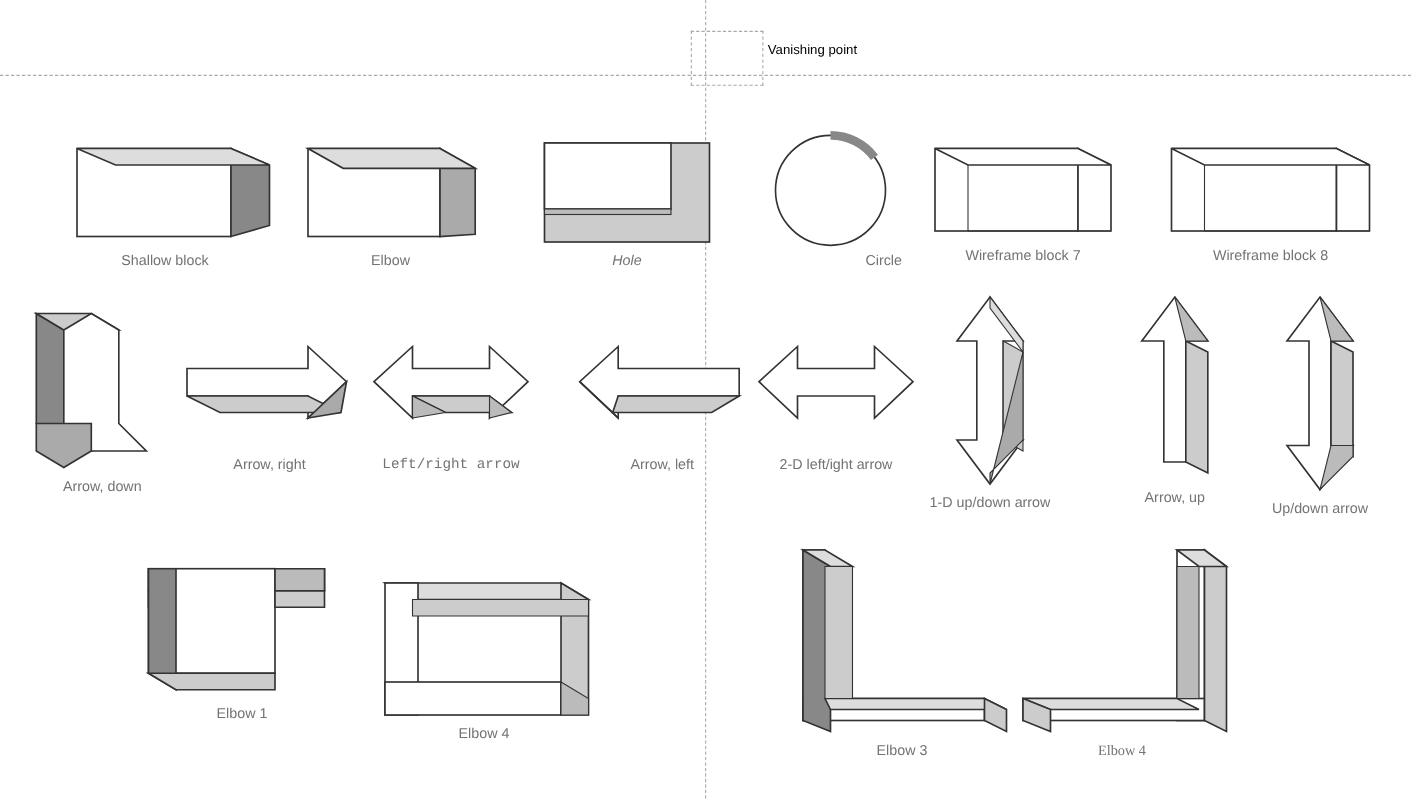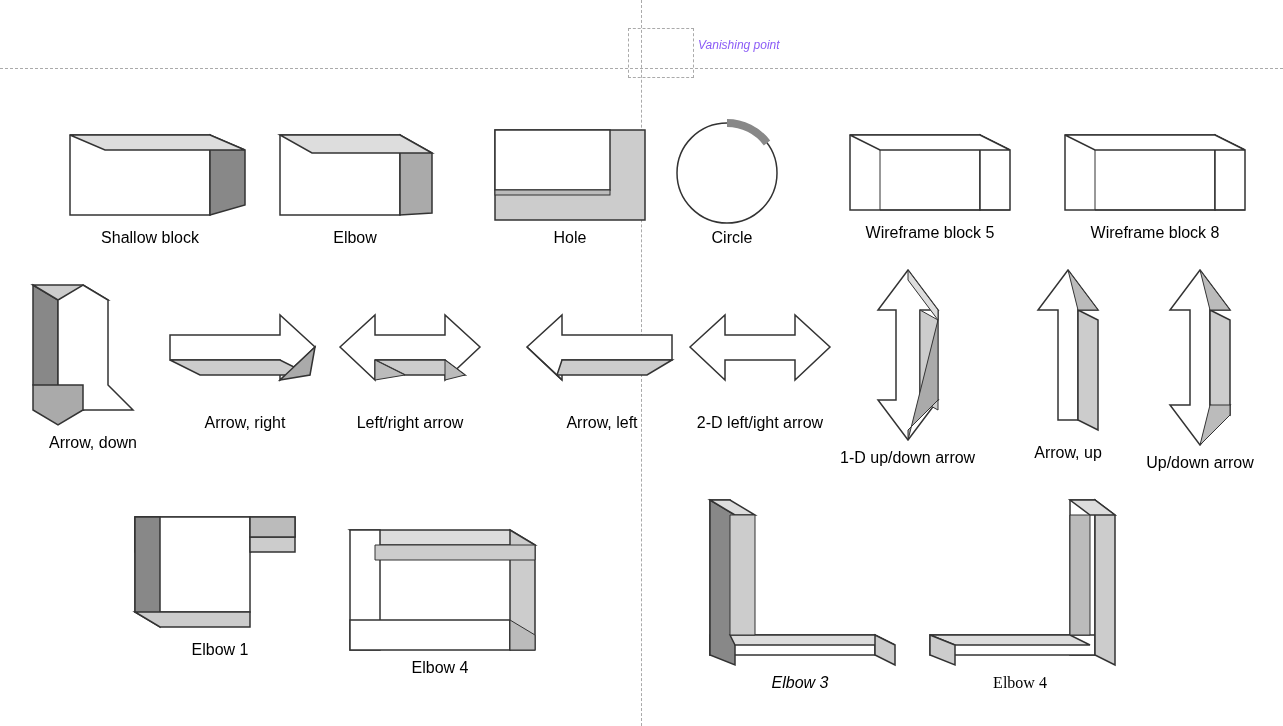--- a/index.html
+++ b/index.html
@@ -37,32 +37,31 @@
       left: 628px;
       width: 66px;
       height: 50px;
       border: 1px dashed #aaa;
     }
     .vanishing-point-label {
       position: absolute;
       top: 38px;
       left: 698px;
       font-size: 12px;
-      color: #8b5cf6;
-      font-style: italic;
+      color: #000000;
     }
 
     
     .shape-item {
       position: absolute;
       text-align: center;
     }
     .shape-label {
-      font-size: 16px;
-      color: #000000;
+      font-size: 13px;
+      color: #737373;
       margin-top: 4px;
       display: block;
     }
 
     svg {
       display: block;
       margin: 0 auto;
     }
   </style>
 </head>
@@ -91,54 +90,54 @@
 
     <rect x="10" y="10" width="120" height="80" fill="white" stroke="#333" stroke-width="1.5"></rect>
 
     <polygon points="130,10 162,28 162,88 130,90" fill="#aaa" stroke="#333" stroke-width="1.5"></polygon>
 
     <polygon points="10,10 130,10 162,28 42,28" fill="#ddd" stroke="#333" stroke-width="1.5"></polygon>
   </svg>
   <span class="shape-label">Elbow</span>
 </div>
 
-<div class="shape-item" style="left:490px; top:125px;">
+<div class="shape-item" style="left:490px; top:125px;font-style:italic;">
   <svg width="160" height="100" viewBox="0 0 160 100">
 
     <rect x="5" y="5" width="150" height="90" fill="#ccc" stroke="#333" stroke-width="1.5"></rect>
 
     <rect x="5" y="5" width="115" height="60" fill="white" stroke="#333" stroke-width="1.5"></rect>
 
     <rect x="5" y="65" width="115" height="5" fill="#bbb" stroke="#333" stroke-width="1"></rect>
   </svg>
   <span class="shape-label">Hole</span>
 </div>
 
-<div class="shape-item" style="left:672px; top:115px;">
+<div class="shape-item" style="left:700px; top:115px;text-align:right;">
   <svg width="120" height="110" viewBox="0 0 120 110">
     <circle cx="55" cy="58" r="50" fill="white" stroke="#333" stroke-width="1.5"></circle>
 
     <path d="M 55 8 A 50 50 0 0 1 95 28" fill="none" stroke="#888" stroke-width="8"></path>
   </svg>
   <span class="shape-label">Circle</span>
 </div>
 
 <div class="shape-item" style="left:840px; top:120px;">
   <svg width="180" height="100" viewBox="0 0 180 100">
 
     <rect x="10" y="15" width="130" height="75" fill="white" stroke="#333" stroke-width="1.5"></rect>
 
     <polygon points="140,15 170,30 170,90 140,90" fill="white" stroke="#333" stroke-width="1.5"></polygon>
 
     <polygon points="10,15 140,15 170,30 40,30" fill="white" stroke="#333" stroke-width="1.5"></polygon>
 
     <line x1="40" y1="30" x2="40" y2="90" stroke="#333" stroke-width="1"></line>
     <line x1="40" y1="90" x2="170" y2="90" stroke="#333" stroke-width="1"></line>
   </svg>
-  <span class="shape-label">Wireframe block 5</span>
+  <span class="shape-label">Wireframe block 7</span>
 </div>
 
 <div class="shape-item" style="left:1055px; top:120px;">
   <svg width="200" height="100" viewBox="0 0 200 100">
 
     <rect x="10" y="15" width="150" height="75" fill="white" stroke="#333" stroke-width="1.5"></rect>
 
     <polygon points="160,15 190,30 190,90 160,90" fill="white" stroke="#333" stroke-width="1.5"></polygon>
 
     <polygon points="10,15 160,15 190,30 40,30" fill="white" stroke="#333" stroke-width="1.5"></polygon>
@@ -167,21 +166,21 @@
 
     <polygon points="10,45 10,70 120,70 120,90 155,57 120,25 120,45" fill="white" stroke="#333" stroke-width="1.5"></polygon>
 
     <polygon points="10,70 40,85 150,85 120,70" fill="#ccc" stroke="#333" stroke-width="1.5"></polygon>
 
     <polygon points="120,90 150,85 155,57" fill="#aaa" stroke="#333" stroke-width="1.5"></polygon>
   </svg>
   <span class="shape-label">Arrow, right</span>
 </div>
 
-<div class="shape-item" style="left:325px; top:290px;">
+<div class="shape-item" style="left:325px; top:290px;font-family:Liberation Mono, monospace;">
   <svg width="170" height="120" viewBox="0 0 170 120">
 
     <polygon points="15,57 50,25 50,45 120,45 120,25 155,57 120,90 120,70 50,70 50,90" fill="white" stroke="#333" stroke-width="1.5"></polygon>
 
     <polygon points="50,70 80,85 140,85 120,70" fill="#ccc" stroke="#333" stroke-width="1.5"></polygon>
     <polygon points="50,90 80,85 50,70" fill="#bbb" stroke="#333" stroke-width="1"></polygon>
     <polygon points="120,90 140,85 120,70" fill="#bbb" stroke="#333" stroke-width="1"></polygon>
   </svg>
   <span class="shape-label">Left/right arrow</span>
 </div>
@@ -272,21 +271,21 @@
 
     <polygon points="170,55 195,70 195,175 170,175" fill="#ccc" stroke="#333" stroke-width="1.5"></polygon>
 
     <polygon points="170,145 195,160 195,175 170,175" fill="#bbb" stroke="#333" stroke-width="1"></polygon>
 
     <polygon points="35,70 195,70 195,85 35,85" fill="#ccc" stroke="#333" stroke-width="1"></polygon>
   </svg>
   <span class="shape-label">Elbow 4</span>
 </div>
 
-<div class="shape-item" style="left:700px; top:470px;font-style:italic;">
+<div class="shape-item" style="left:720px; top:470px;">
   <svg width="200" height="200" viewBox="0 0 200 200">
 
     <rect x="10" y="30" width="20" height="155" fill="white" stroke="#333" stroke-width="1.5"></rect>
 
     <rect x="10" y="165" width="165" height="20" fill="white" stroke="#333" stroke-width="1.5"></rect>
 
     <polygon points="10,30 10,185 35,195 35,45" fill="#888" stroke="#333" stroke-width="1.5"></polygon>
 
     <polygon points="10,30 30,30 55,45 35,45" fill="#ddd" stroke="#333" stroke-width="1.5"></polygon>
 

